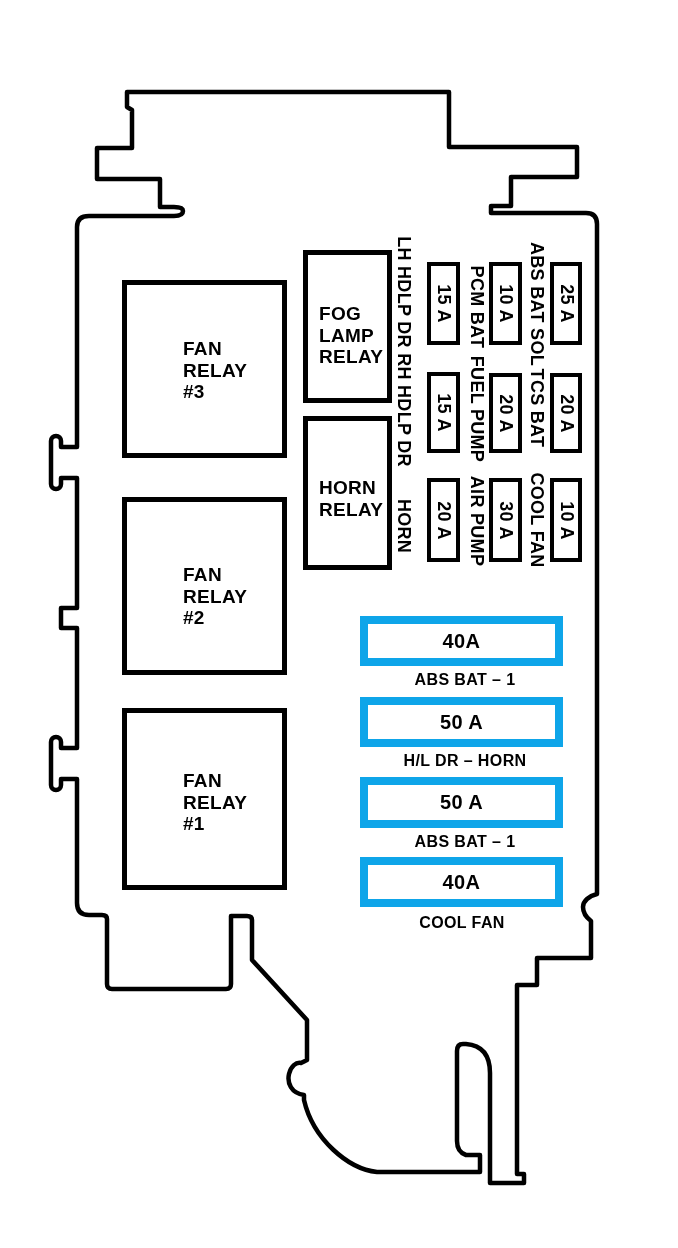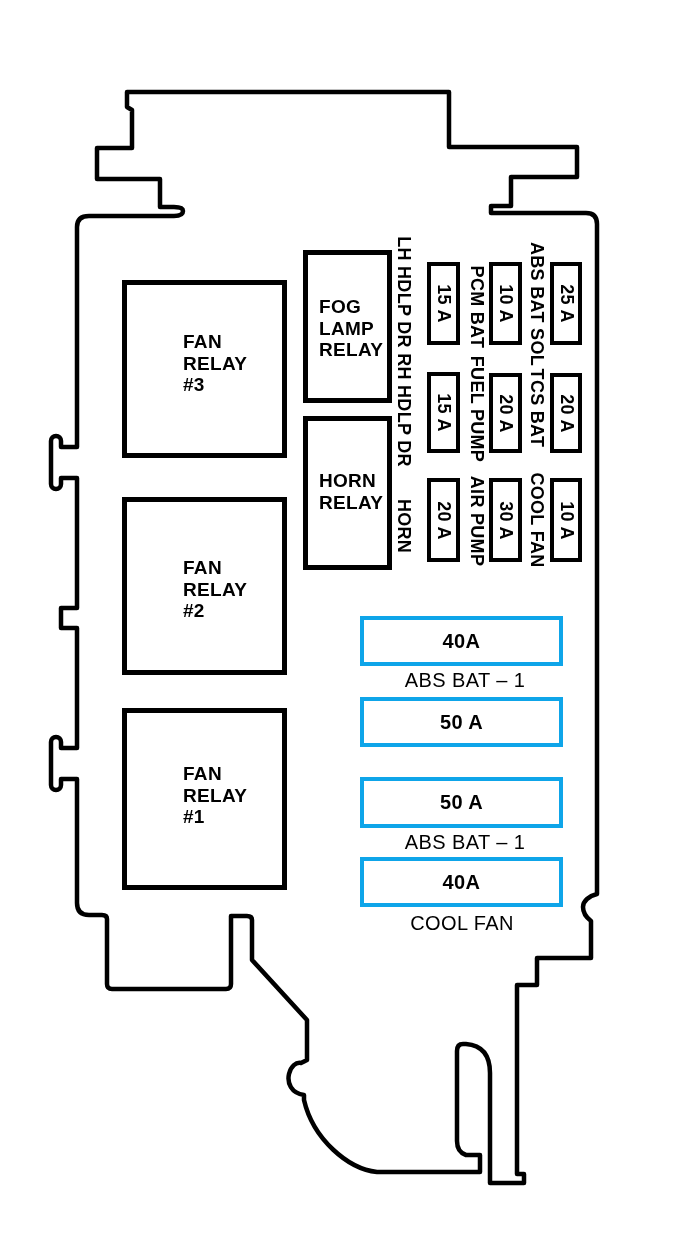--- a/index.html
+++ b/index.html
@@ -16,28 +16,29 @@
     position:absolute;
     box-sizing:border-box;
     background:#ffffff;
   }
   .relay{border:5px solid #000;}
   .mini-fuse{
     border:4px solid #000;
     display:flex;align-items:center;justify-content:center;
   }
   .maxi-fuse{
-    border:4px solid #0ea5e9;
+    border:8px solid #0ea5e9;
     display:flex;align-items:center;justify-content:center;
   }
   .relay-label{
     position:absolute;
     white-space:pre-line;
     font-size:19px;font-weight:bold;line-height:21.5px;
     letter-spacing:0.3px;
+    margin-top:7px;
   }
   .rot-label{
     position:absolute;
     transform:translate(-50%,-50%) rotate(90deg);
     white-space:nowrap;
     font-size:18px;font-weight:bold;
     letter-spacing:0.3px;
   }
   .mini-amp{
     transform:rotate(90deg);
@@ -45,21 +46,21 @@
     font-size:18px;font-weight:bold;
     letter-spacing:0.3px;
   }
   .maxi-amp{
     font-size:20px;font-weight:bold;letter-spacing:0.4px;
   }
   .maxi-circuit{
     position:absolute;
     transform:translate(-50%,-50%);
     white-space:nowrap;
-    font-size:20px;font-weight:normal;letter-spacing:0.4px;
+    font-size:16px;font-weight:bold;letter-spacing:0.4px;
   }
 </style>
 </head>
 <body>
 
 <div class="stage">
 
   <svg class="outline-svg" width="678" height="1248" viewBox="0 0 678 1248">
     <path d="M 127 92 L 449 92 L 449 147 L 577 147 L 577 177 L 511 177 L 511 206 L 491 206 L 491 213 L 586 213
              Q 597 213 597 224
@@ -171,20 +172,21 @@
   </div>
 
   <div class="box maxi-fuse" style="left:360px;top:616px;width:203px;height:50px">
     <span class="maxi-amp">40A</span>
   </div>
   <div class="maxi-circuit" style="left:465px;top:680px">ABS BAT – 1</div>
 
   <div class="box maxi-fuse" style="left:360px;top:697px;width:203px;height:50px">
     <span class="maxi-amp">50 A</span>
   </div>
+  <div class="maxi-circuit" style="left:465px;top:761px">H/L DR – HORN</div>
 
   <div class="box maxi-fuse" style="left:360px;top:777px;width:203px;height:51px">
     <span class="maxi-amp">50 A</span>
   </div>
   <div class="maxi-circuit" style="left:465px;top:842px">ABS BAT – 1</div>
 
   <div class="box maxi-fuse" style="left:360px;top:857px;width:203px;height:50px">
     <span class="maxi-amp">40A</span>
   </div>
   <div class="maxi-circuit" style="left:462px;top:923px">COOL FAN</div>

